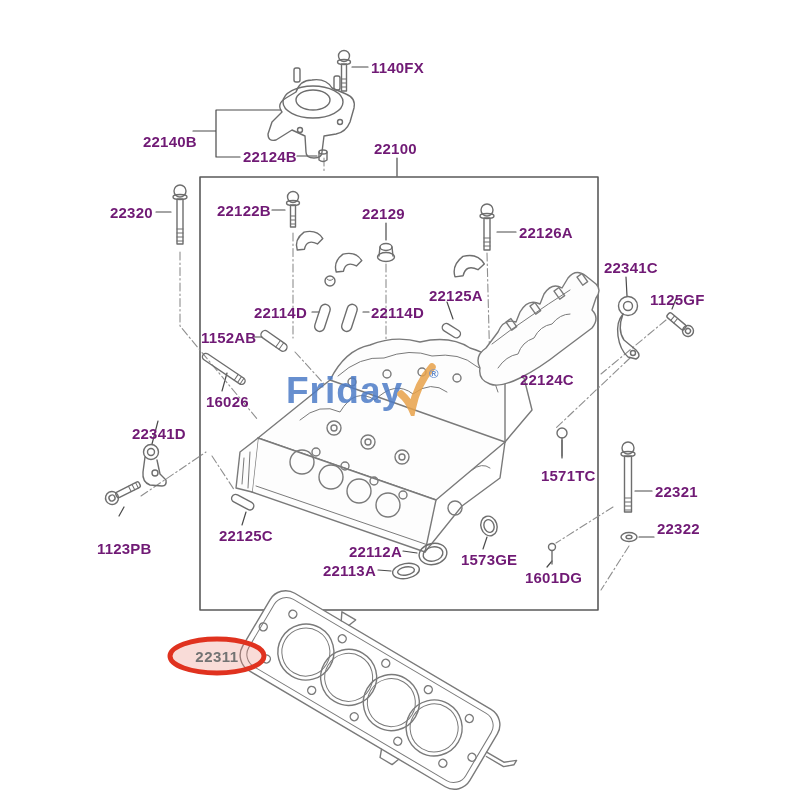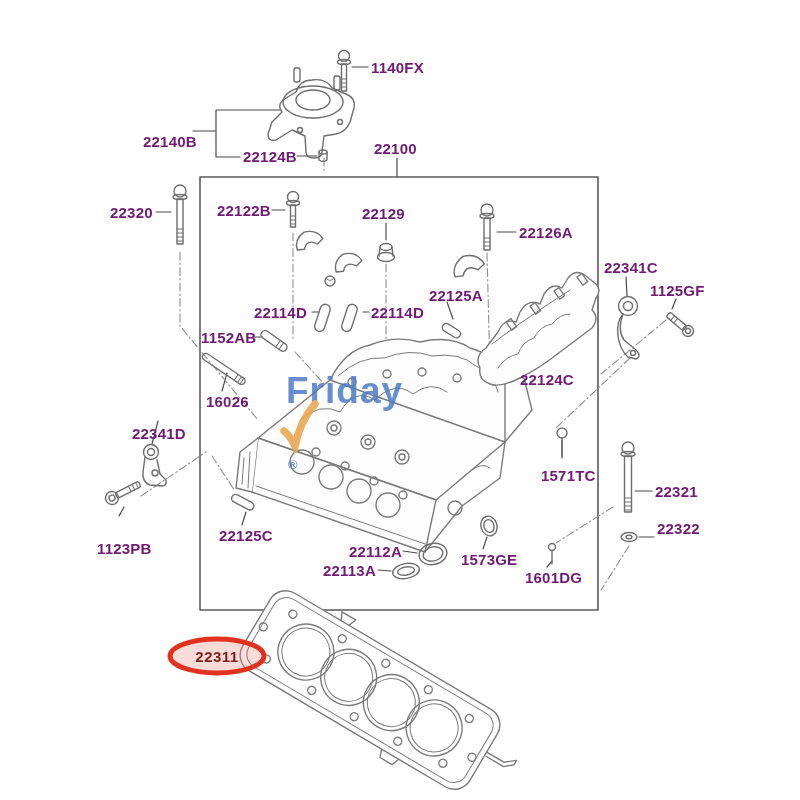--- a/index.html
+++ b/index.html
@@ -14,39 +14,38 @@
     color:#701a75;
     white-space:nowrap;
     letter-spacing:.2px;
     z-index:30;
   }
   #watermark{
     position:absolute;left:286px;top:372px;z-index:20;
     display:flex;align-items:flex-start;
     opacity:.85;
     pointer-events:none;
-    flex-direction:column;
   }
   #watermark .wm-txt{
     font:bold 37px "Liberation Sans", sans-serif;
     color:#4d7cc7;
     letter-spacing:1px;
     line-height:1;
   }
   #watermark .wm-check{margin:0 -9px;transform:translateY(-10px);}
   #watermark .wm-reg{
     font:bold 13px "Liberation Sans", sans-serif;
     color:#4d7cc7;
     transform:translateY(-6px);
     margin-left:2px;
   }
   #highlight-label{
     position:absolute;left:217px;top:648px;transform:translateX(-50%);
     font:bold 15px "Liberation Sans", sans-serif;
-    color:#7f1d1d;z-index:31;letter-spacing:.5px;
+    color:#737373;z-index:31;letter-spacing:.5px;
   }
 </style>
 </head>
 <body>
 
 <div id="stage">
 
 <svg id="lineart" width="800" height="800" viewBox="0 0 800 800" fill="none" stroke="#6e6e6e" stroke-width="1.4" stroke-linecap="round" stroke-linejoin="round">
 
   <rect x="200" y="177" width="398" height="433" stroke="#5a5a5a" stroke-width="1.6"></rect>
@@ -334,21 +333,21 @@
 
 <div class="lbl" style="left:371px;top:59px">1140FX</div>
 <div class="lbl" style="left:143px;top:133px">22140B</div>
 <div class="lbl" style="left:243px;top:148px">22124B</div>
 <div class="lbl" style="left:374px;top:140px">22100</div>
 <div class="lbl" style="left:110px;top:204px">22320</div>
 <div class="lbl" style="left:217px;top:202px">22122B</div>
 <div class="lbl" style="left:362px;top:205px">22129</div>
 <div class="lbl" style="left:519px;top:224px">22126A</div>
 <div class="lbl" style="left:604px;top:259px">22341C</div>
-<div class="lbl" style="left:650px;top:282px">1125GF</div>
+<div class="lbl" style="left:650px;top:291px">1125GF</div>
 <div class="lbl" style="left:429px;top:287px">22125A</div>
 <div class="lbl" style="left:254px;top:304px">22114D</div>
 <div class="lbl" style="left:371px;top:304px">22114D</div>
 <div class="lbl" style="left:201px;top:329px">1152AB</div>
 <div class="lbl" style="left:520px;top:371px">22124C</div>
 <div class="lbl" style="left:206px;top:393px">16026</div>
 <div class="lbl" style="left:132px;top:425px">22341D</div>
 <div class="lbl" style="left:541px;top:467px">1571TC</div>
 <div class="lbl" style="left:655px;top:483px">22321</div>
 <div class="lbl" style="left:97px;top:540px">1123PB</div>

